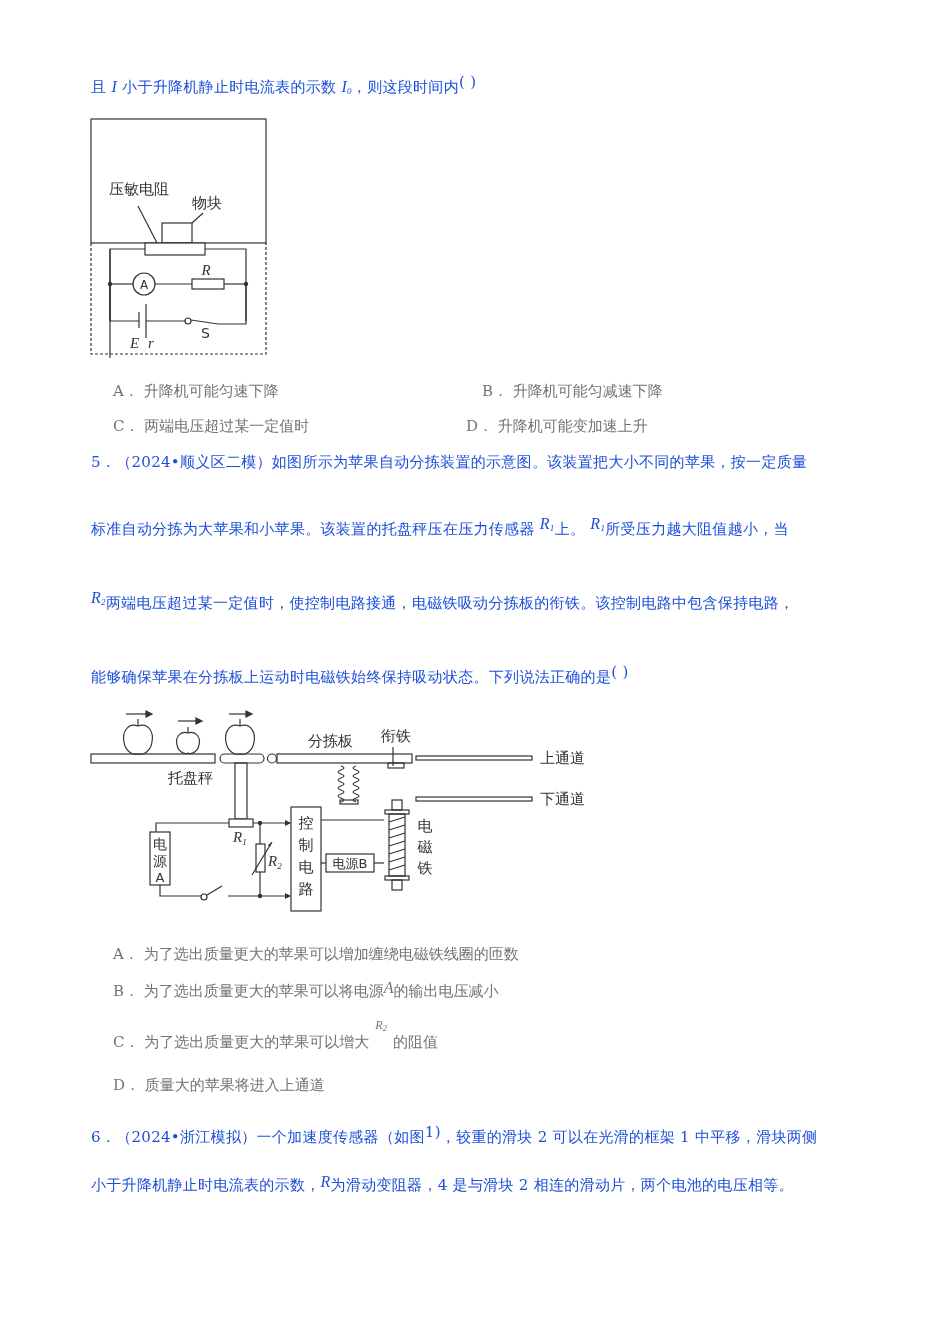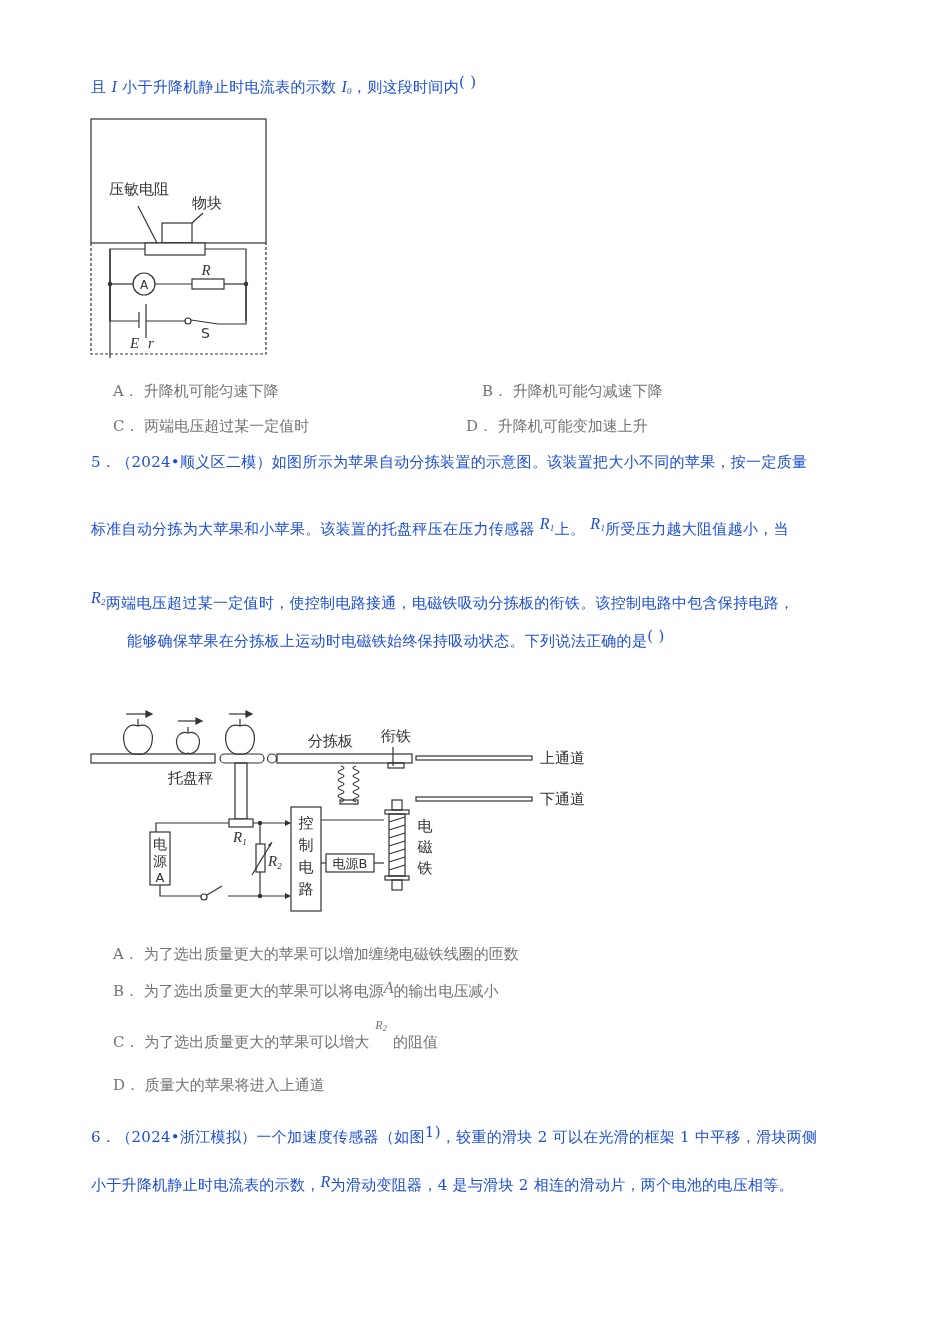--- a/index.html
+++ b/index.html
@@ -76,21 +76,21 @@
   <span>5．</span><span>（2024•顺义区二模）</span><span>如图所示为苹果自动分拣装置的示意图。该装置把大小不同的苹果，按一定质量</span>
 </div>
 <div class="line" style="top:520px;">
   <span>标准自动分拣为大苹果和小苹果。该装置的托盘秤压在压力传感器</span>
   <span class="it" style="position:relative;top:-5px;"><span>R</span><span class="sub">1</span></span><span>上。</span>
   <span class="it" style="position:relative;top:-5px;"><span>R</span><span class="sub">1</span></span><span>所受压力越大阻值越小，当</span>
 </div>
 <div class="line" style="top:594px;text-align:right;">
   <span class="it" style="position:relative;top:-5px;"><span>R</span><span class="sub">2</span></span><span>两端电压超过某一定值时，使控制电路接通，电磁铁吸动分拣板的衔铁。该控制电路中包含保持电路，</span>
 </div>
-<div class="line" style="top:632px;margin-left:36px;">
+<div class="line" style="top:668px;">
   <span>能够确保苹果在分拣板上运动时电磁铁始终保持吸动状态。下列说法正确的是</span><span class="paren" style="position:relative;top:-5px;">(        )</span>
 </div>
 
 <svg class="abs" style="left:88px;top:704px;" width="520" height="210" viewBox="0 0 520 210">
   <g stroke="#333" stroke-width="1.2" fill="none">
 
     <g>
       <line x1="38" y1="10" x2="62" y2="10"></line>
         <path d="M58 7 L64 10 L58 13 Z" fill="#333"></path>
       <line x1="90" y1="17" x2="112" y2="17"></line>

